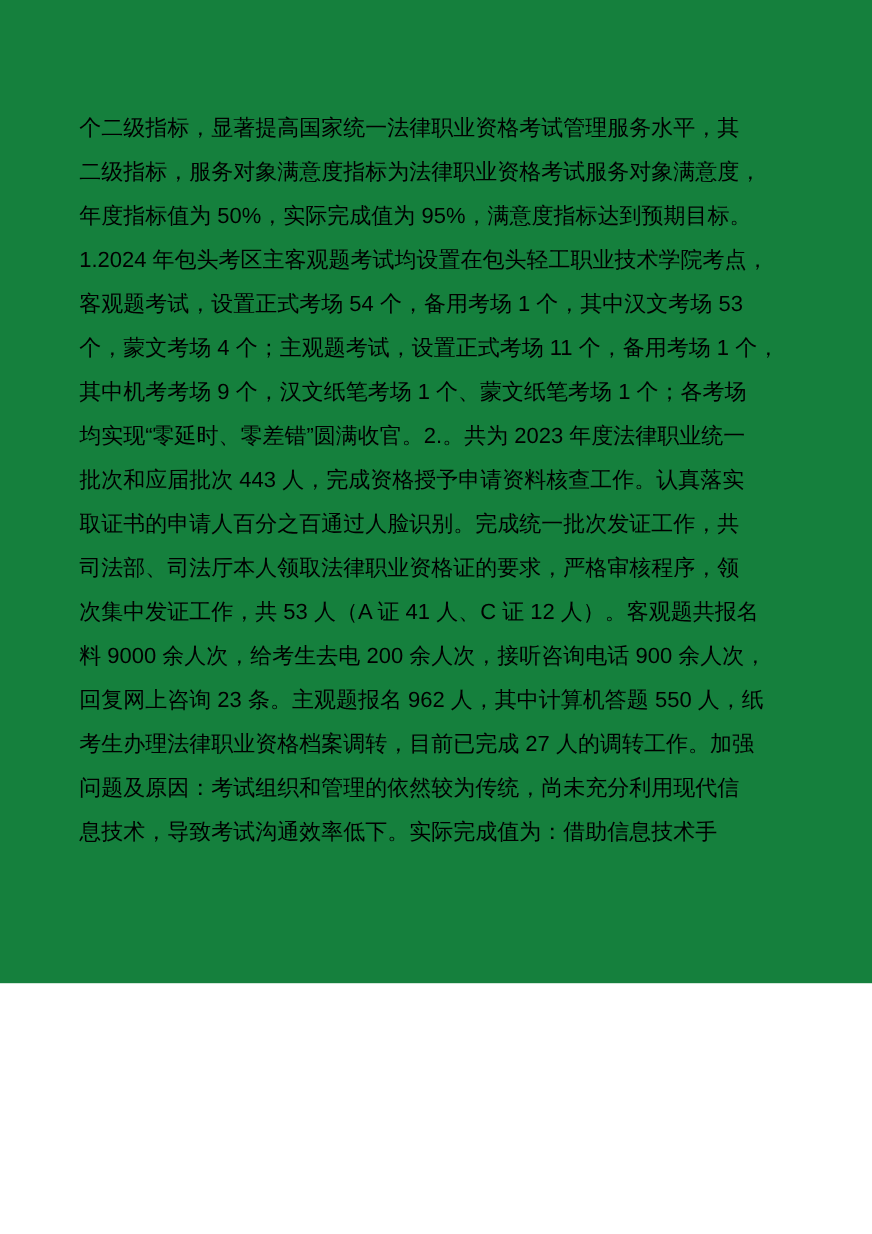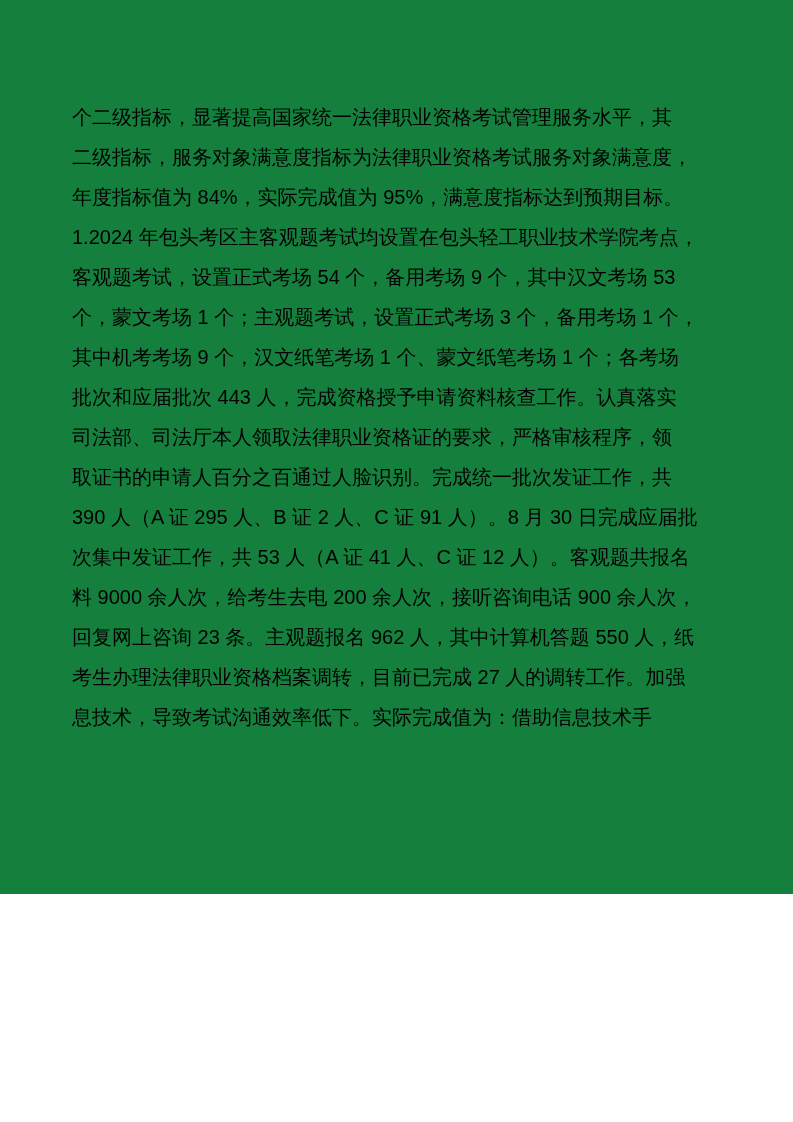--- a/index.html
+++ b/index.html
@@ -49,29 +49,30 @@
     color: #000000;
   }
 </style>
 </head>
 <body>
 
 <div class="page">
   <div class="text-block">
     <div class="line">个二级指标，显著提高国家统一法律职业资格考试管理服务水平，其</div>
     <div class="line">二级指标，服务对象满意度指标为法律职业资格考试服务对象满意度，</div>
-    <div class="line">年度指标值为 84%，实际完成值为 95%，满意度指标达到预期目标。</div>
+    <div class="line">年度指标值为 50%，实际完成值为 95%，满意度指标达到预期目标。</div>
     <div class="line">1.2024 年包头考区主客观题考试均设置在包头轻工职业技术学院考点，</div>
-    <div class="line">客观题考试，设置正式考场 54 个，备用考场 9 个，其中汉文考场 53</div>
-    <div class="line">个，蒙文考场 1 个；主观题考试，设置正式考场 3 个，备用考场 1 个，</div>
+    <div class="line">客观题考试，设置正式考场 54 个，备用考场 1 个，其中汉文考场 53</div>
+    <div class="line">个，蒙文考场 4 个；主观题考试，设置正式考场 11 个，备用考场 1 个，</div>
     <div class="line">其中机考考场 9 个，汉文纸笔考场 1 个、蒙文纸笔考场 1 个；各考场</div>
+    <div class="line">均实现“零延时、零差错”圆满收官。2.。共为 2023 年度法律职业统一</div>
     <div class="line">批次和应届批次 443 人，完成资格授予申请资料核查工作。认真落实</div>
+    <div class="line">取证书的申请人百分之百通过人脸识别。完成统一批次发证工作，共</div>
     <div class="line">司法部、司法厅本人领取法律职业资格证的要求，严格审核程序，领</div>
-    <div class="line">取证书的申请人百分之百通过人脸识别。完成统一批次发证工作，共</div>
-    <div class="line">390 人（A 证 295 人、B 证 2 人、C 证 91 人）。8 月 30 日完成应届批</div>
     <div class="line">次集中发证工作，共 53 人（A 证 41 人、C 证 12 人）。客观题共报名</div>
     <div class="line">料 9000 余人次，给考生去电 200 余人次，接听咨询电话 900 余人次，</div>
     <div class="line">回复网上咨询 23 条。主观题报名 962 人，其中计算机答题 550 人，纸</div>
     <div class="line">考生办理法律职业资格档案调转，目前已完成 27 人的调转工作。加强</div>
+    <div class="line">问题及原因：考试组织和管理的依然较为传统，尚未充分利用现代信</div>
     <div class="line">息技术，导致考试沟通效率低下。实际完成值为：借助信息技术手</div>
   </div>
   <div class="page-number">21</div>
 </div>
 
 </body></html>

